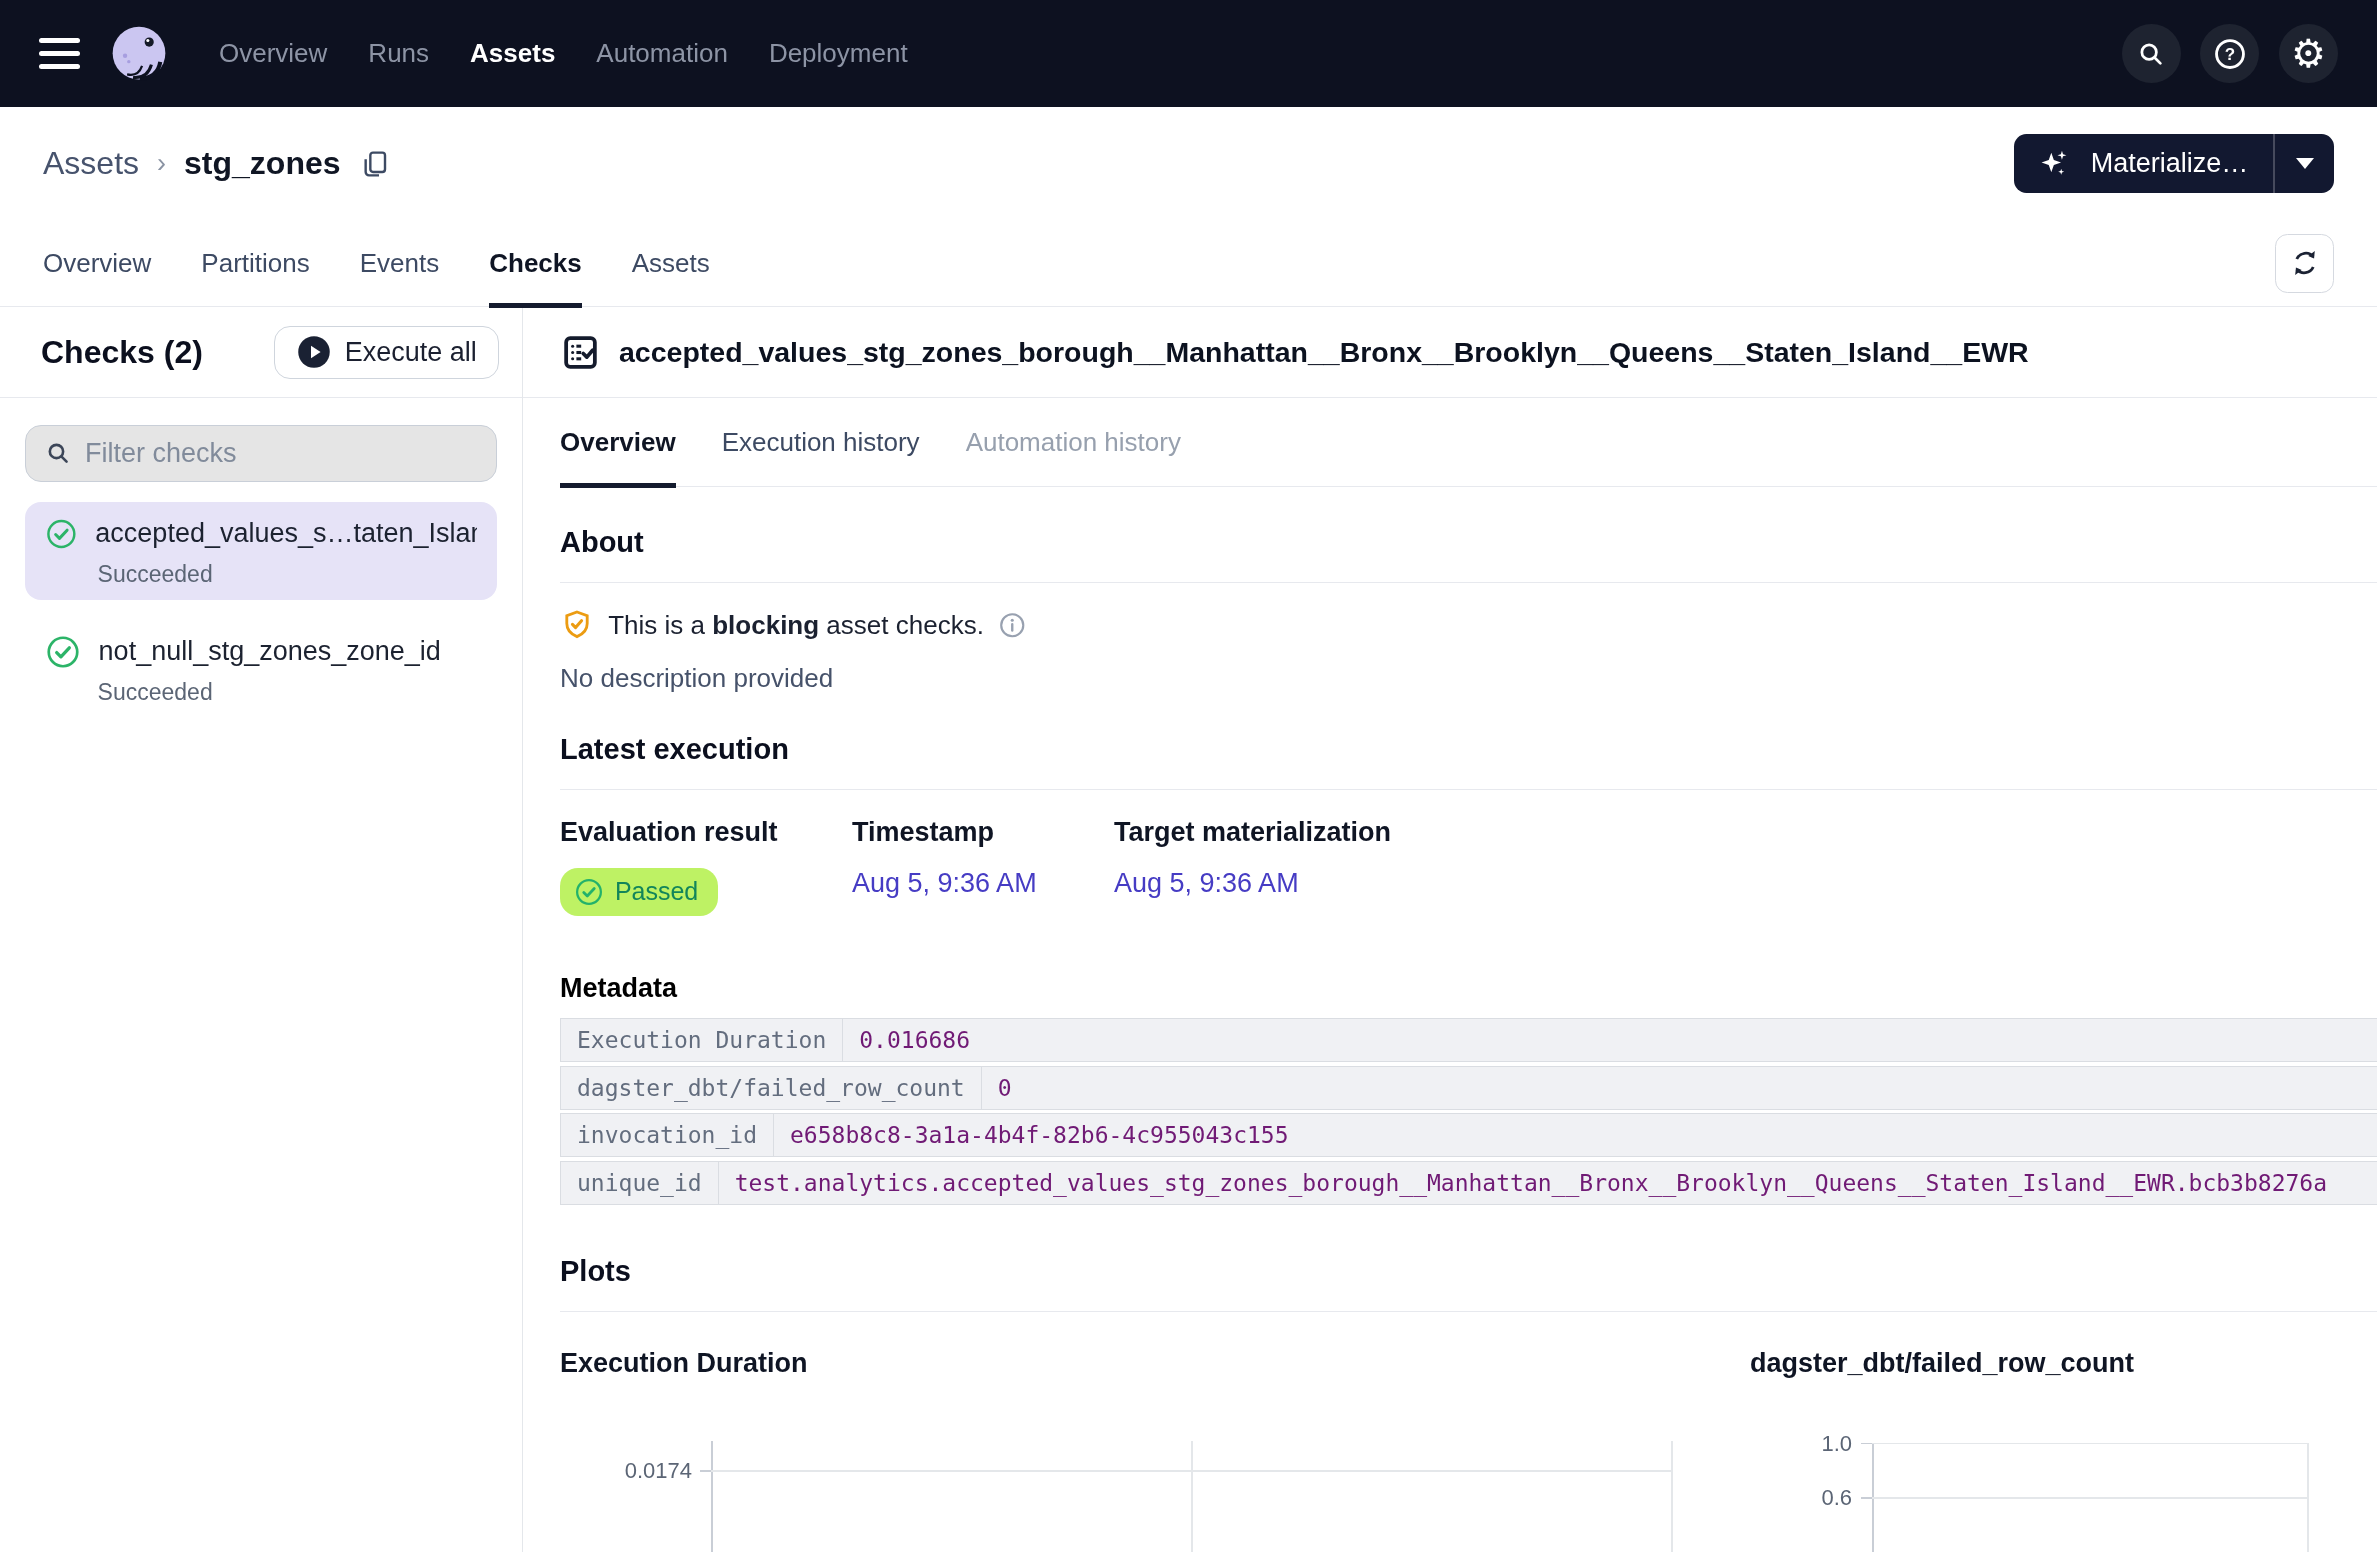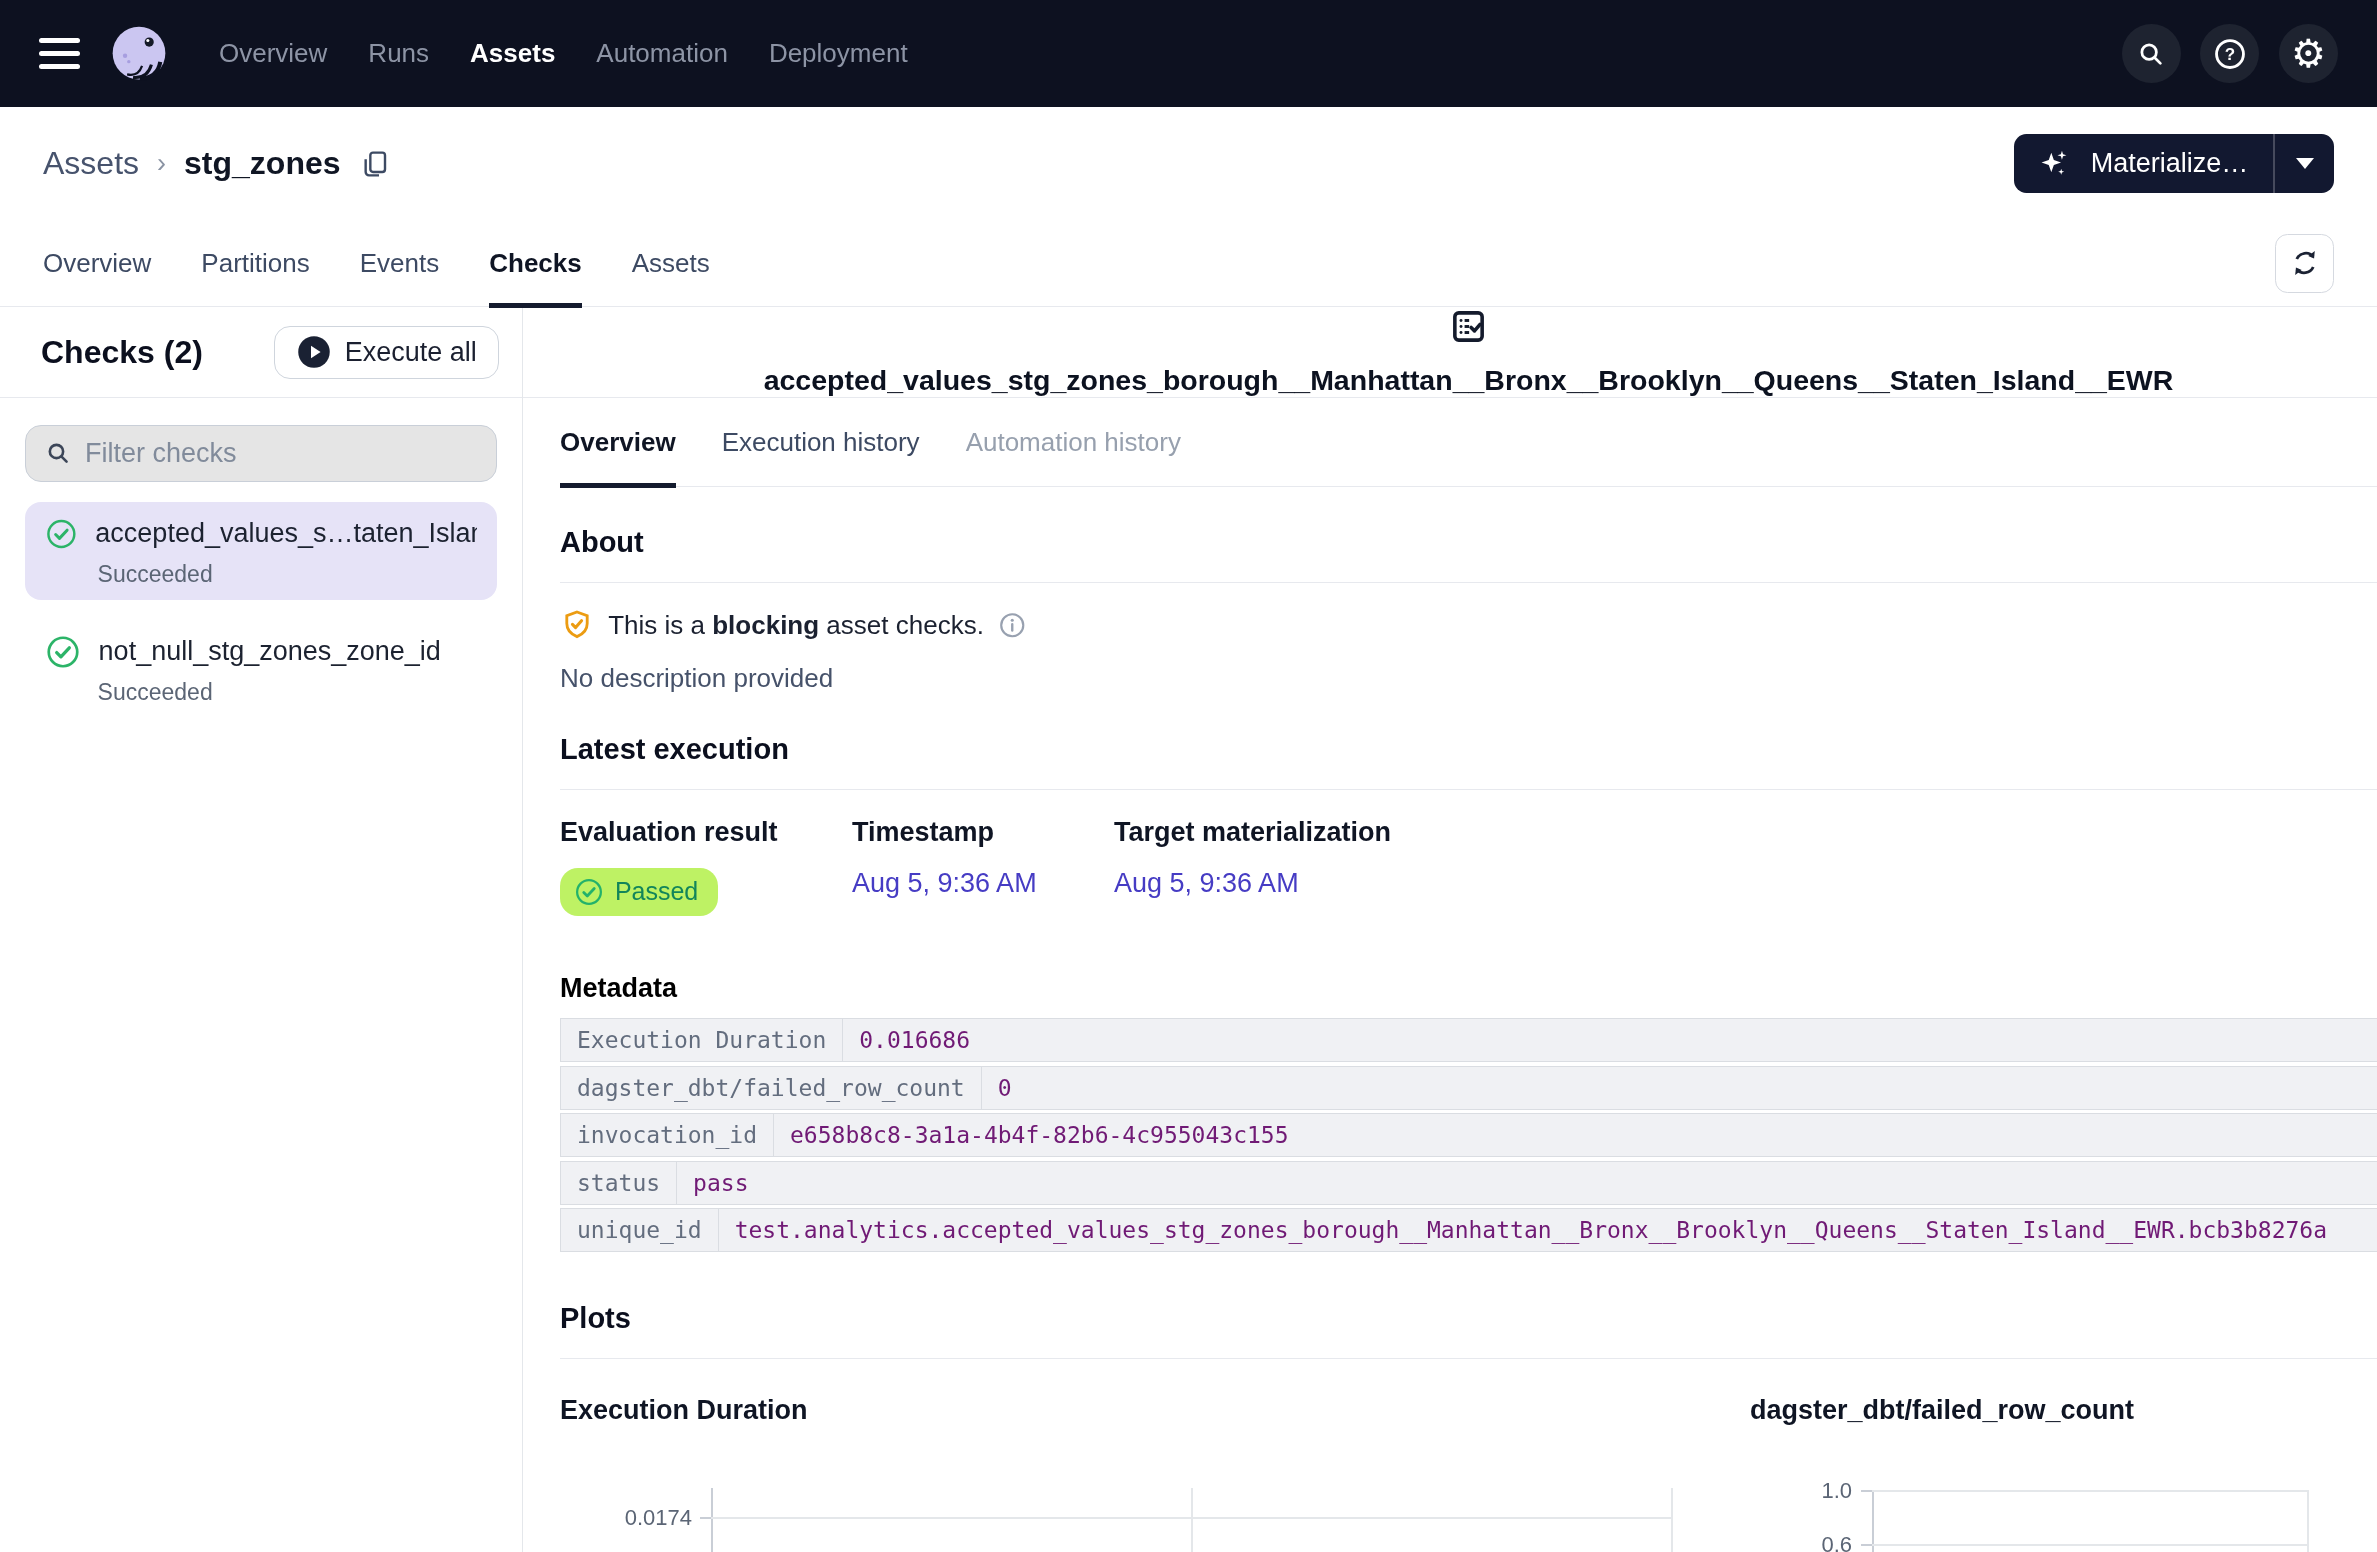--- a/index.html
+++ b/index.html
@@ -58,21 +58,21 @@
   .filter-box input { border: none; outline: none; font-size: 27px; flex: 1; color: #1b2030;
     font-family: "Liberation Sans", sans-serif; background: transparent; }
   .filter-box input::placeholder { color: #818b9b; }
   .check-item { margin-top: 19.6px; border-radius: 16px; padding: 14.2px 19.6px 12.4px; cursor: pointer; }
   .check-item.selected { background: #e6e3f7; }
   .check-item-top { display: flex; align-items: center; gap: 18px; }
   .check-item-name { font-size: 27px; color: #1c2230; white-space: nowrap; overflow: hidden; }
   .check-item-status { font-size: 23px; color: #5b6575; margin: 9px 0 0 53px; }
 
   .main { flex: 1; display: flex; flex-direction: column; min-width: 0; }
-  .main-header { height: 91px; border-bottom: 1.8px solid #e7e9ee; display: flex; align-items: center; gap: 18px; padding-left: 37px; flex-direction: column; }
+  .main-header { height: 91px; border-bottom: 1.8px solid #e7e9ee; display: flex; align-items: center; gap: 18px; padding-left: 37px; }
   .check-title { font-size: 28.5px; font-weight: 600; color: #0c1220; white-space: nowrap; }
   .main-scroll { flex: 1; overflow: hidden; padding-left: 37px; }
 
   .inner-tabs { height: 89px; border-bottom: 1.8px solid #e7e9ee; display: flex; gap: 46px; }
   .itab { display: flex; align-items: center; font-size: 26px; color: #3d4a63; cursor: pointer; position: relative; }
   .itab.active { color: #0f1524; font-weight: 600; }
   .itab.active::after { content: ""; position: absolute; left: 0; right: 0; bottom: -1.8px; height: 5.3px; background: #141b2e; }
   .itab.disabled { color: #97a0ae; cursor: default; }
 
   .section-heading { margin-top: 39px; padding-bottom: 23px; border-bottom: 1.8px solid #e7e9ee;
@@ -318,24 +318,20 @@
         </div>
         <div class="meta-row">
           <div class="meta-key">dagster_dbt/failed_row_count</div>
           <div class="meta-val">0</div>
         </div>
         <div class="meta-row">
           <div class="meta-key">invocation_id</div>
           <div class="meta-val">e658b8c8-3a1a-4b4f-82b6-4c955043c155</div>
         </div>
         <div class="meta-row">
-          <div class="meta-key">status</div>
-          <div class="meta-val">pass</div>
-        </div>
-        <div class="meta-row">
           <div class="meta-key">unique_id</div>
           <div class="meta-val">test.analytics.accepted_values_stg_zones_borough__Manhattan__Bronx__Brooklyn__Queens__Staten_Island__EWR.bcb3b8276a</div>
         </div>
       </div>
 
       <div class="section-heading plots-heading">Plots</div>
       <div class="charts-row">
 
         <div class="chart-block chart-left">
           <div class="chart-title">Execution Duration</div>

